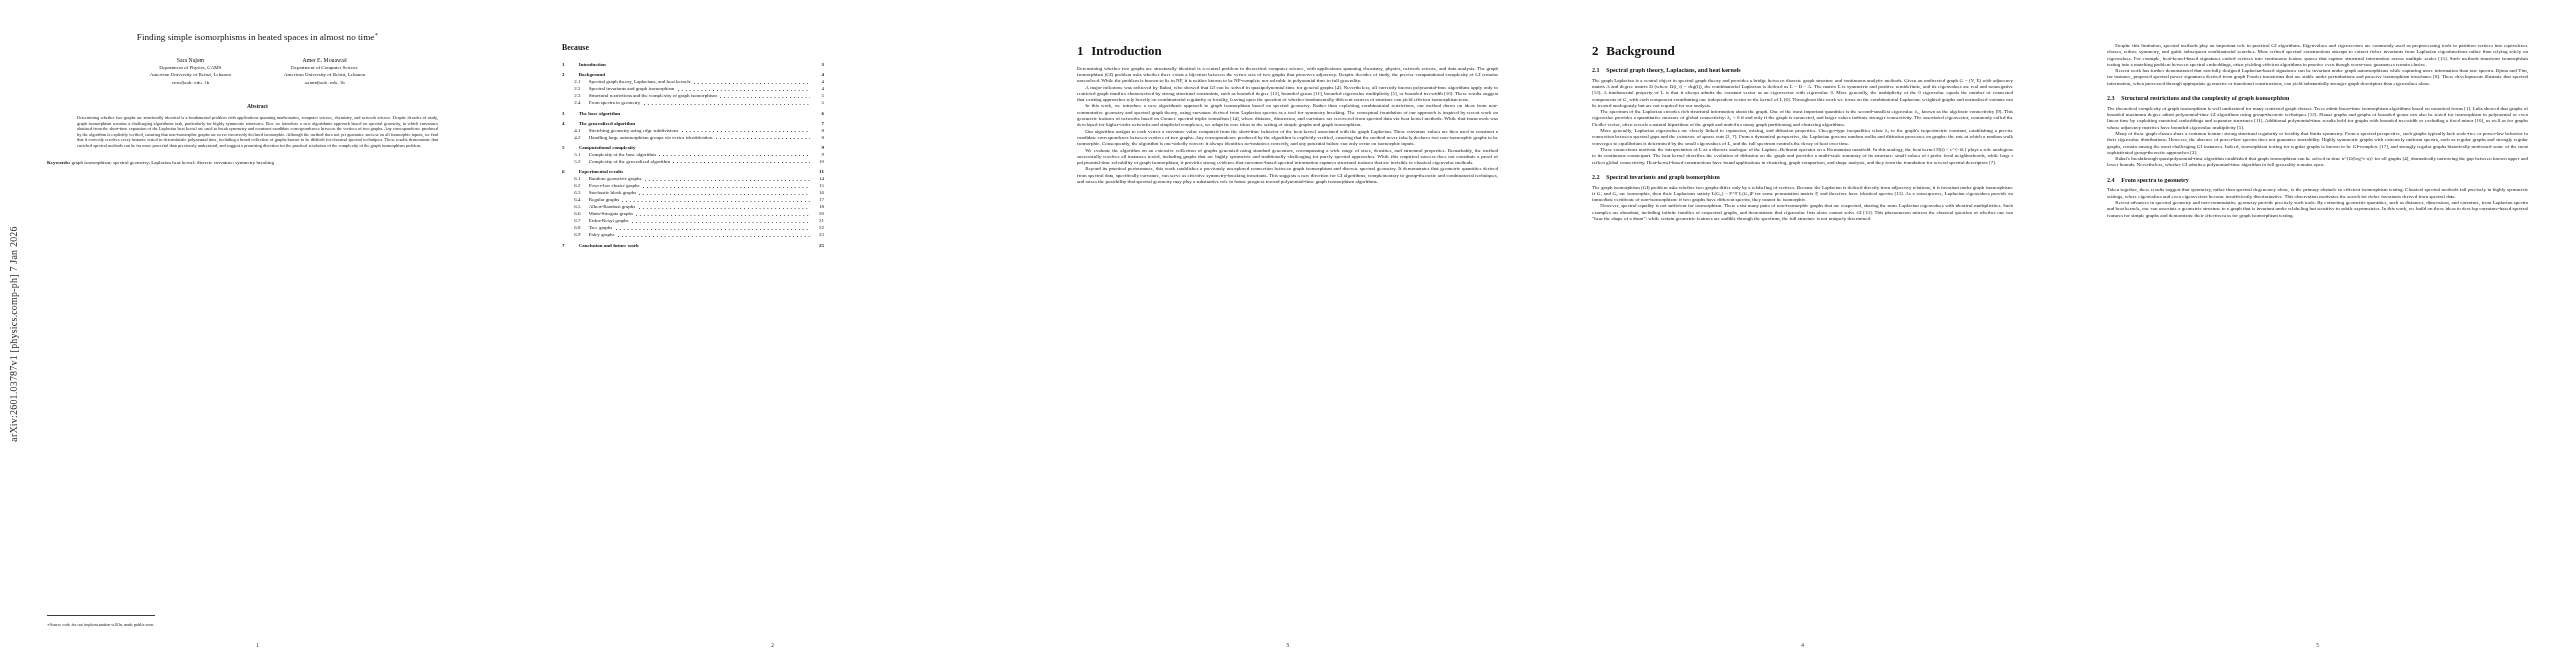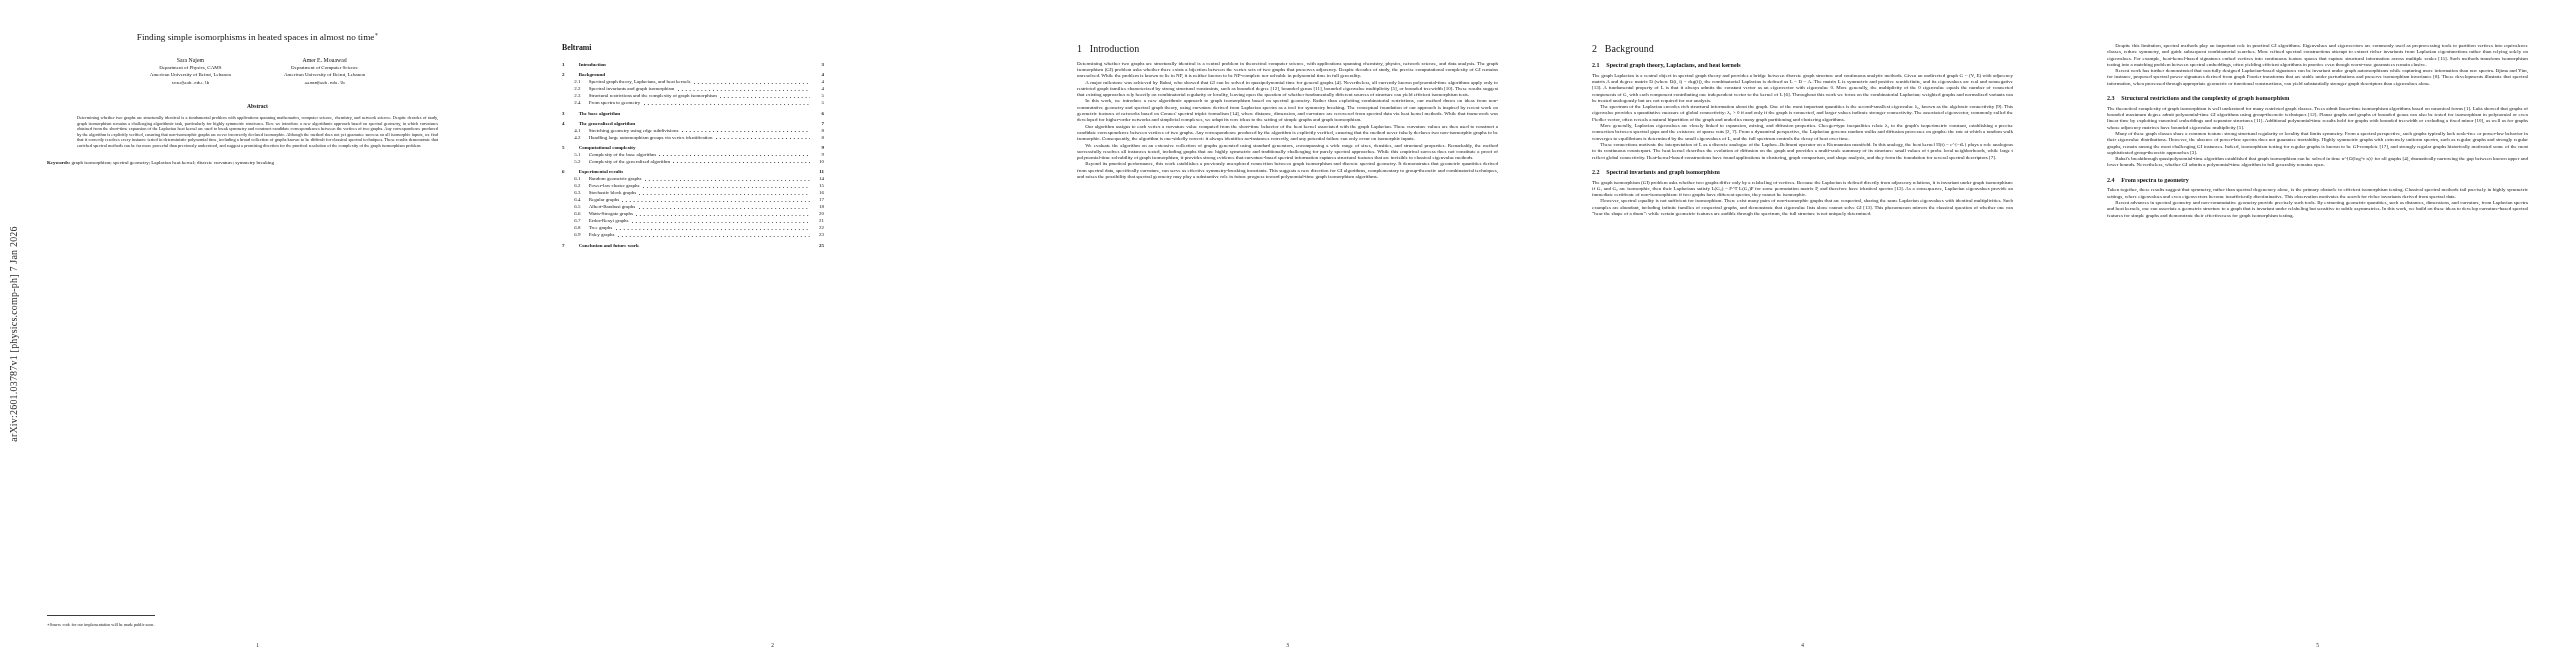--- a/index.html
+++ b/index.html
@@ -71,21 +71,21 @@
   .toc-row[data-level="2"] .toc-num { flex: 0 0 14.5px; }
   .toc-title { white-space: nowrap; }
   .toc-leader { flex: 1; align-self: flex-end; height: 1.7px; margin: 0 3.3px 1.1px 3.3px; }
   .toc-row[data-level="2"] .toc-leader {
     background-image: radial-gradient(circle at 0.7px 0.7px, #444 0.5px, transparent 0.6px);
     background-size: 3.9px 1.7px; background-repeat: repeat-x;
   }
   .toc-page { flex: 0 0 11px; text-align: right; }
 
   
-  .sec-heading { font-size: 10px; font-weight: normal; margin: 0 0 6.7px 0; }
+  .sec-heading { font-size: 13px; font-weight: bold; margin: 0 0 6.7px 0; }
   .sec-num { margin-right: 7.8px; }
   .sub-heading { font-size: 6.1px; font-weight: bold; margin: 8.3px 0 4.4px 0; }
   .sub-num { margin-right: 6.7px; }
   .paras p {
     margin: 0; text-align: justify;
     font-size: 5px; line-height: 6.3px; text-indent: 8.3px;
   }
   .paras p:first-of-type { text-indent: 0; }
   .paras.cont p:first-of-type { text-indent: 8.3px; }
 </style>
@@ -116,21 +116,21 @@
       <p class="abstract">Determining whether two graphs are structurally identical is a fundamental problem with applications spanning mathematics, computer science, chemistry, and network science. Despite decades of study, graph isomorphism remains a challenging algorithmic task, particularly for highly symmetric structures. Here we introduce a new algorithmic approach based on spectral geometry, in which curvatures obtained from the short-time expansion of the Laplacian heat kernel are used to break symmetry and construct candidate correspondences between the vertices of two graphs. Any correspondence produced by the algorithm is explicitly verified, ensuring that non-isomorphic graphs are never incorrectly declared isomorphic. Although the method does not yet guarantee success on all isomorphic inputs, we find that it correctly resolves every instance tested in deterministic polynomial time, including a broad collection of graphs known to be difficult for classical spectral techniques. These results demonstrate that enriched spectral methods can be far more powerful than previously understood, and suggest a promising direction for the practical resolution of the complexity of the graph isomorphism problem.</p>
       <p class="keywords"><b>Keywords:</b> <span>graph isomorphism; spectral geometry; Laplacian heat kernel; discrete curvature; symmetry breaking</span></p>
     </div>
     <div class="footnote-rule"></div>
     <div class="footnote">∗Source code for our implementation will be made public soon.</div>
     <div class="pageno">1</div>
   </section>
 
   <section class="page">
     <div class="body-col">
-      <div class="contents-heading">Beltrami</div>
+      <div class="contents-heading">Because</div>
       <div class="toc">
 
           <div class="toc-row" data-level="1">
             <span class="toc-num">1</span>
             <span class="toc-title">Introduction</span>
             <span class="toc-leader"></span>
             <span class="toc-page">3</span>
           </div>
 
           <div class="toc-row" data-level="1">

